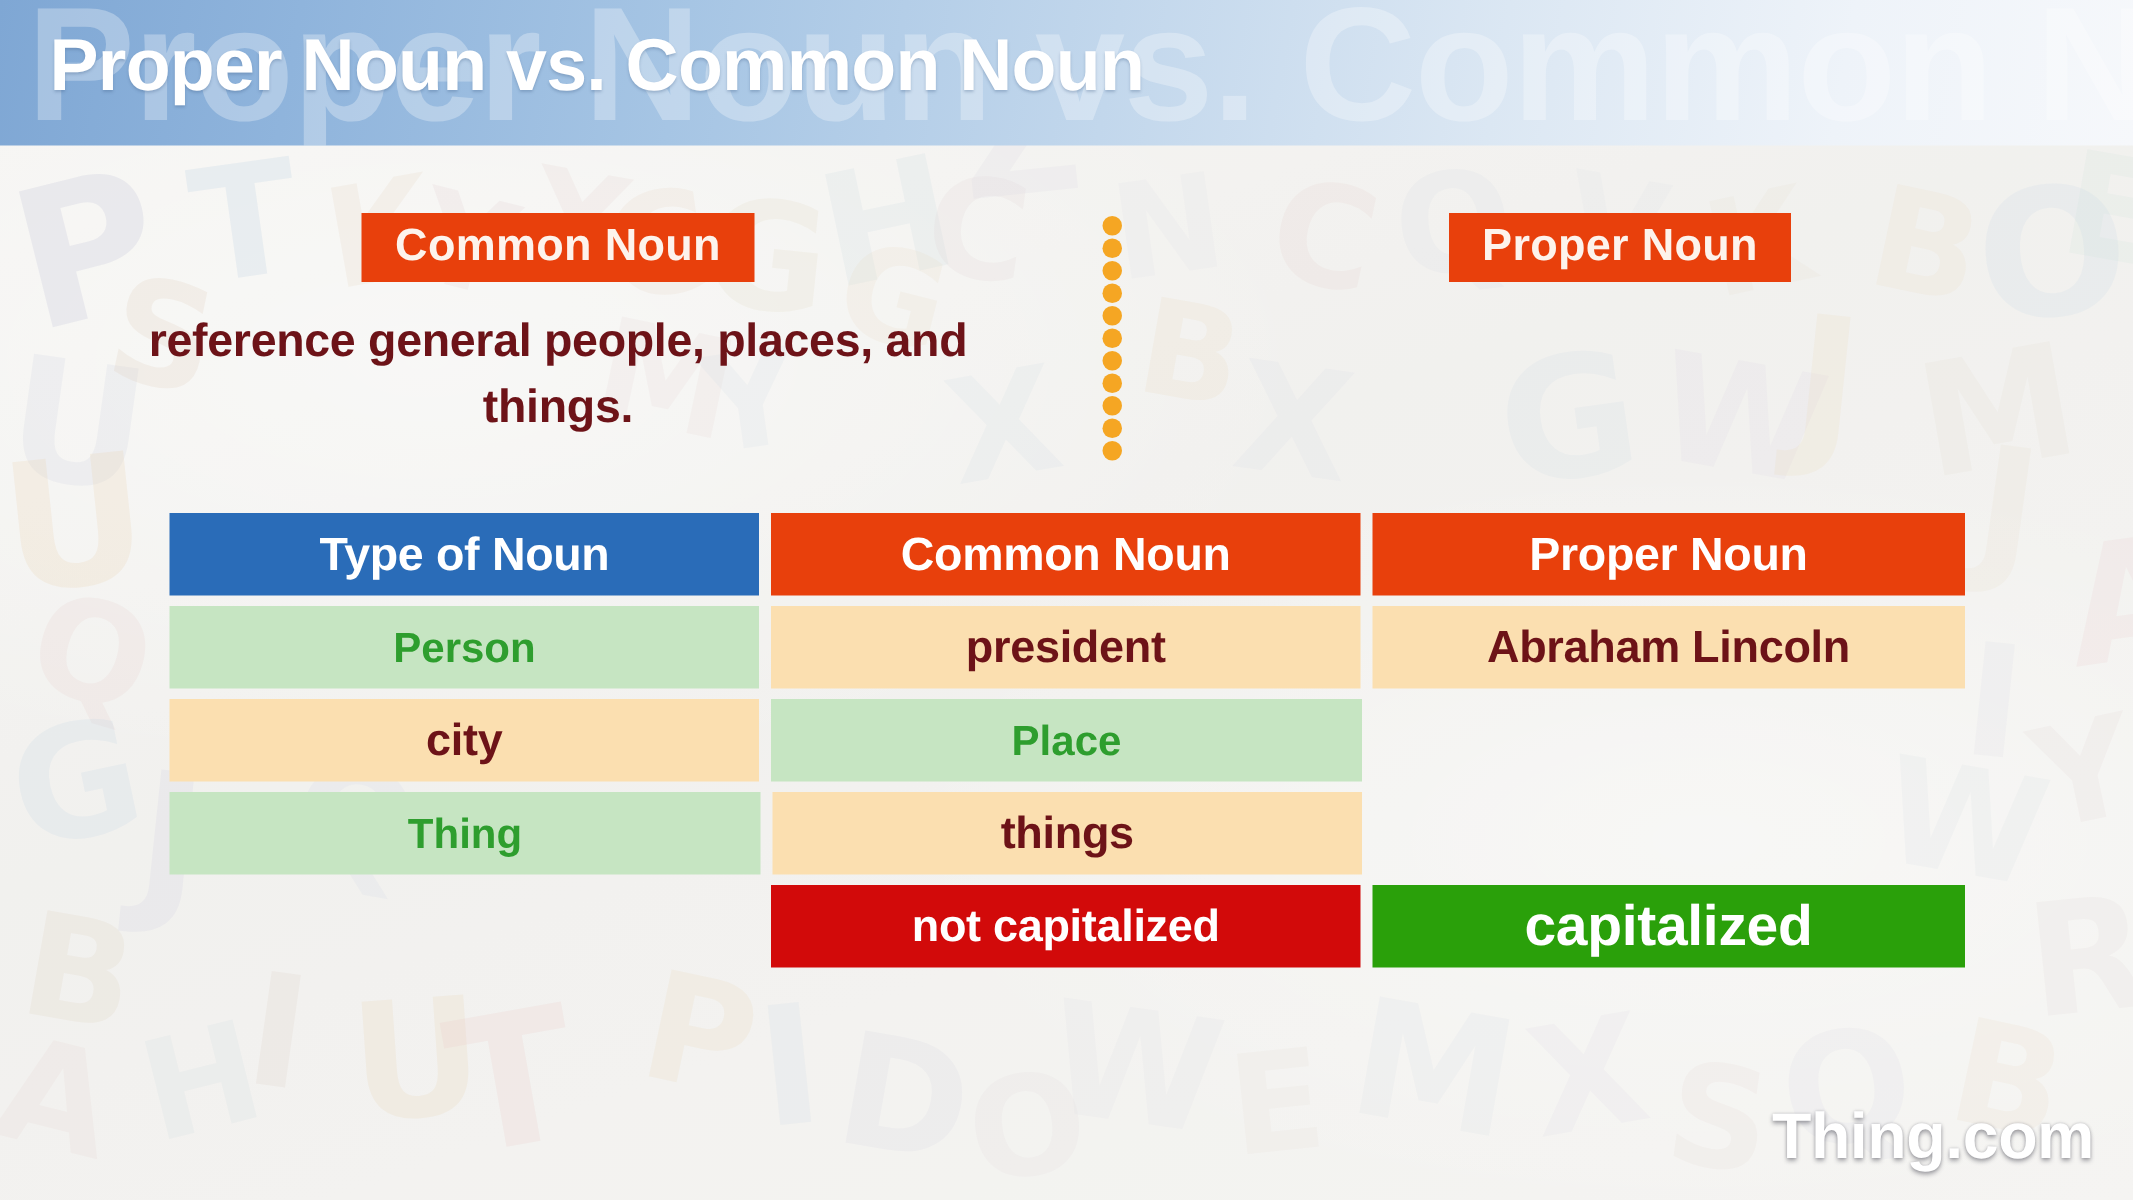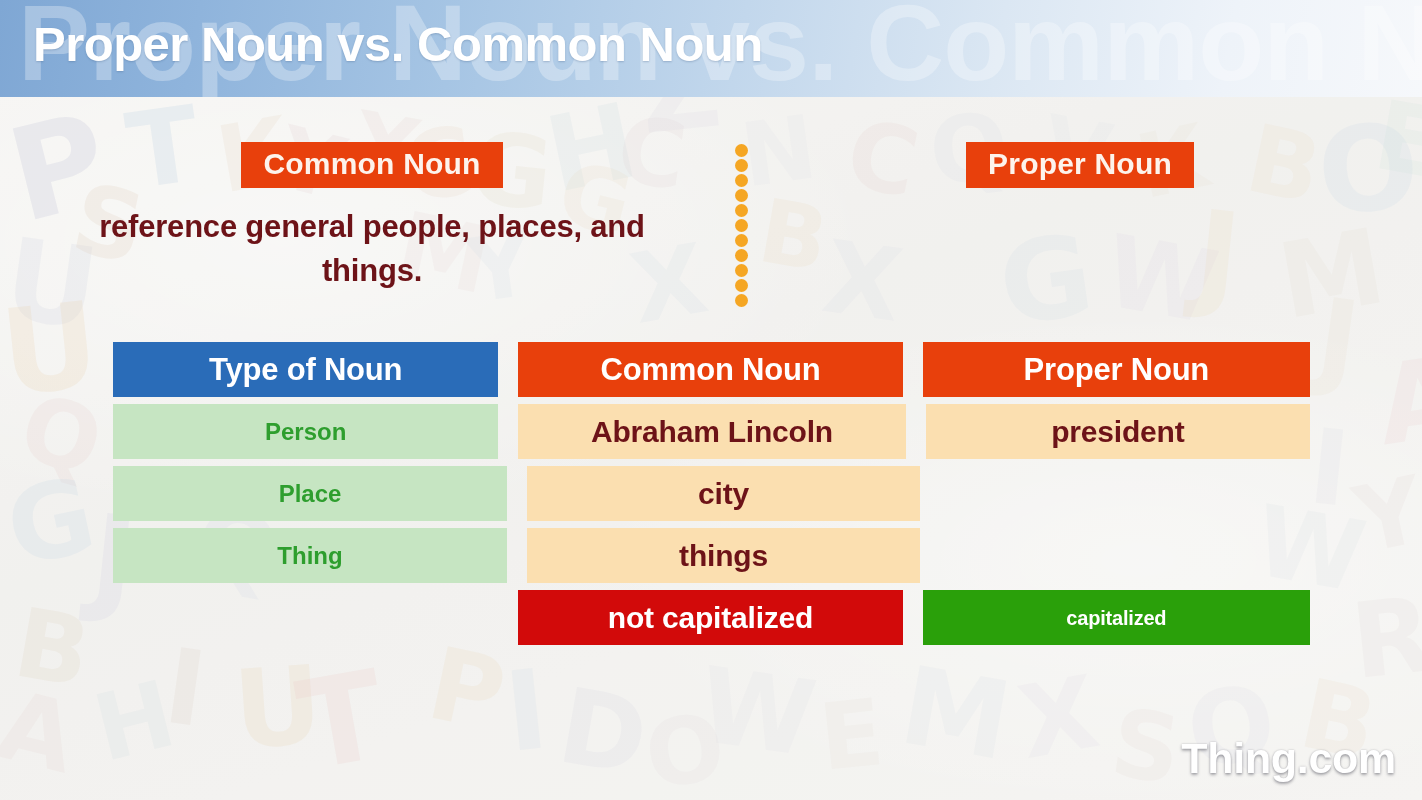--- a/index.html
+++ b/index.html
@@ -136,21 +136,21 @@
 
   
   .table {
     position: absolute;
     left: 113px;
     top: 342px;
     width: 1197px;
   }
   .trow {
     display: flex;
-    gap: 20px;
+    gap: 8px;
     margin-bottom: 7px;
   }
   .cell {
     box-sizing: border-box;
     display: flex;
     align-items: center;
     justify-content: center;
     height: 55px;
     line-height: 1;
     white-space: nowrap;
@@ -169,21 +169,21 @@
   .head-orange {
     background: #e8400c;
     color: #ffffff;
     font-size: 31px;
     font-weight: 700;
     letter-spacing: -0.2px;
   }
   .cell-green {
     background: #c6e5c2;
     color: #2e9e2e;
-    font-size: 24px;
+    font-size: 28px;
     font-weight: 700;
   }
   .cell-peach {
     background: #fbdfb0;
     color: #6d1318;
     font-size: 30px;
     font-weight: 700;
     letter-spacing: -0.2px;
   }
   .cell-empty {
@@ -192,21 +192,21 @@
   .foot-red {
     background: #d20a0a;
     color: #ffffff;
     font-size: 30px;
     font-weight: 700;
     letter-spacing: -0.2px;
   }
   .foot-green {
     background: #2aa00a;
     color: #ffffff;
-    font-size: 20px;
+    font-size: 38px;
     font-weight: 700;
     letter-spacing: -0.2px;
   }
 
   
   .kleenex-wrap {
     position: relative;
     display: flex;
     align-items: center;
     justify-content: center;
@@ -335,27 +335,27 @@
   <div class="table">
 
     <div class="trow">
       <div class="cell c1 head-blue">Type of Noun</div>
       <div class="cell c2 head-orange">Common Noun</div>
       <div class="cell c3 head-orange">Proper Noun</div>
     </div>
 
     <div class="trow">
       <div class="cell c1 cell-green">Person</div>
+      <div class="cell c2 cell-peach">president</div>
       <div class="cell c3 cell-peach">Abraham Lincoln</div>
-      <div class="cell c2 cell-peach">president</div>
-    </div>
-
-    <div class="trow">
+    </div>
+
+    <div class="trow">
+      <div class="cell c2 cell-peach">city</div>
       <div class="cell c1 cell-green">Place</div>
-      <div class="cell c2 cell-peach">city</div>
     </div>
 
     <div class="trow">
       <div class="cell c1 cell-green">Thing</div>
       <div class="cell c2 cell-peach">things</div>
     </div>
 
     <div class="trow">
       <div class="cell c1 cell-empty"></div>
       <div class="cell c2 foot-red">not capitalized</div>

